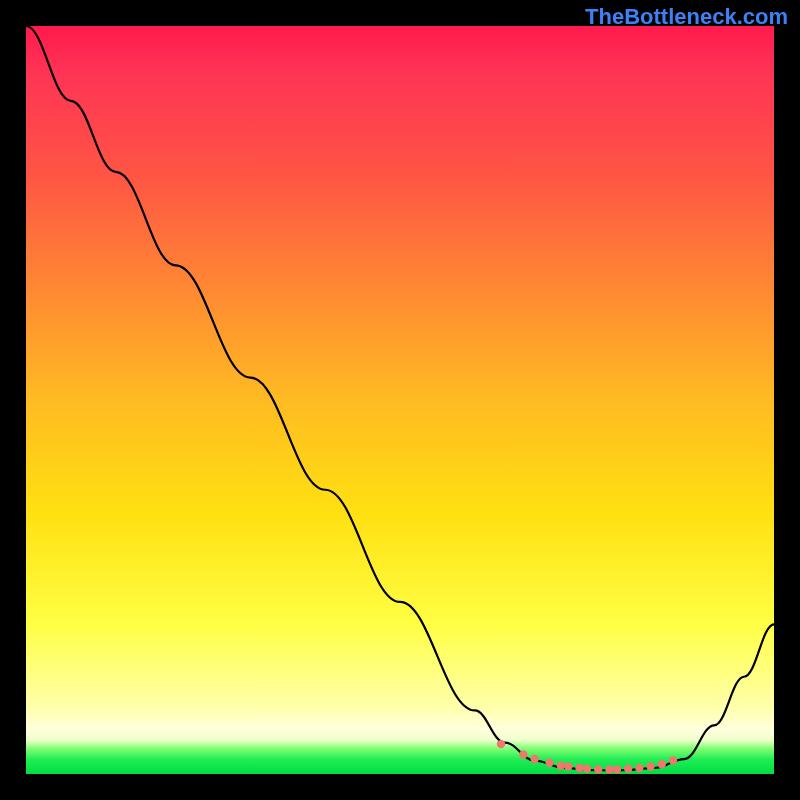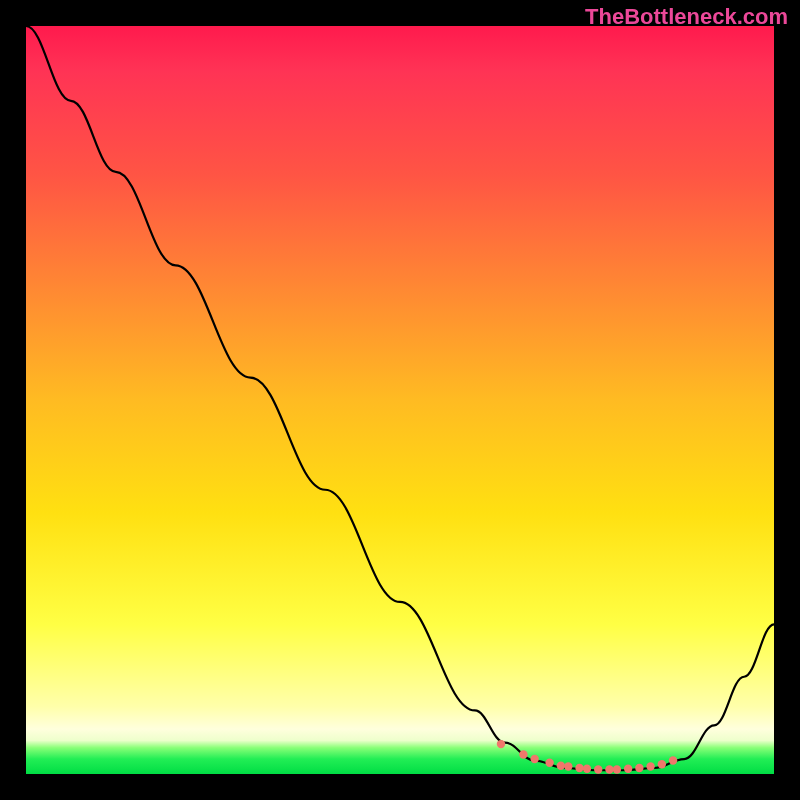--- a/index.html
+++ b/index.html
@@ -7,21 +7,21 @@
     width: 800px;
     height: 800px;
     background: #000;
     position: relative;
     font-family: Arial, sans-serif;
   }
   .watermark {
     position: absolute;
     top: 4px;
     right: 12px;
-    color: #ec4899;
+    color: #3b82f6;
     font-size: 22px;
     font-weight: bold;
     z-index: 10;
   }
   .plot-area {
     position: absolute;
     left: 26px;
     top: 26px;
     width: 748px;
     height: 748px;

